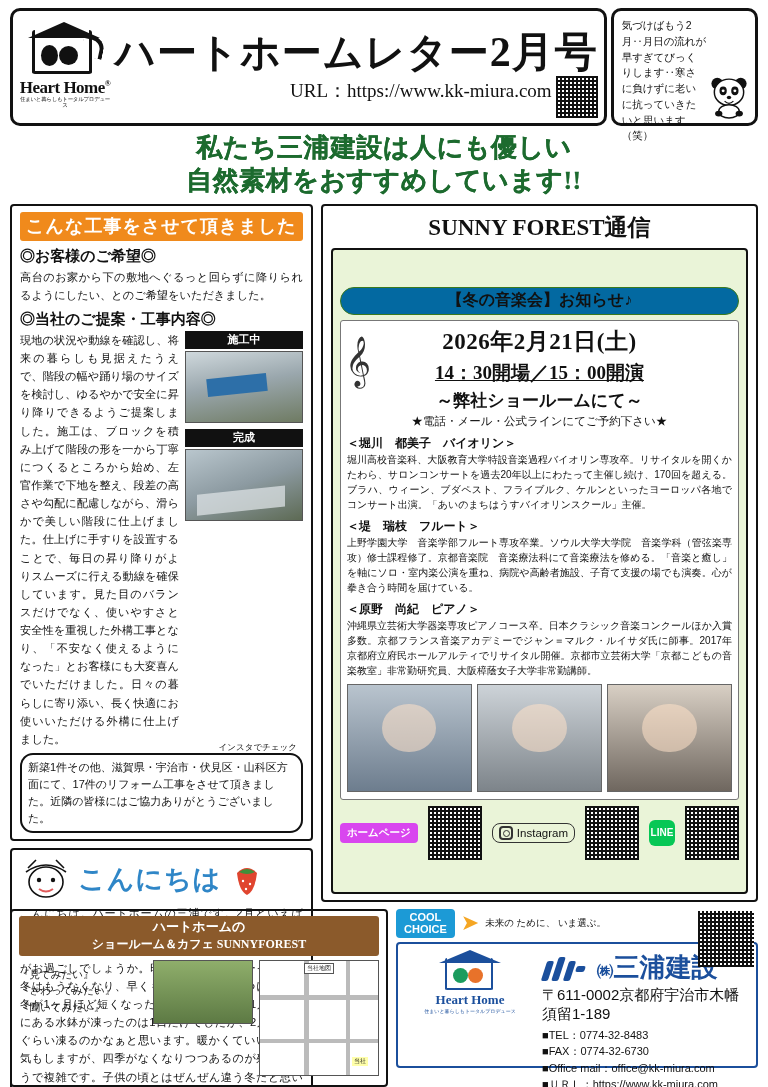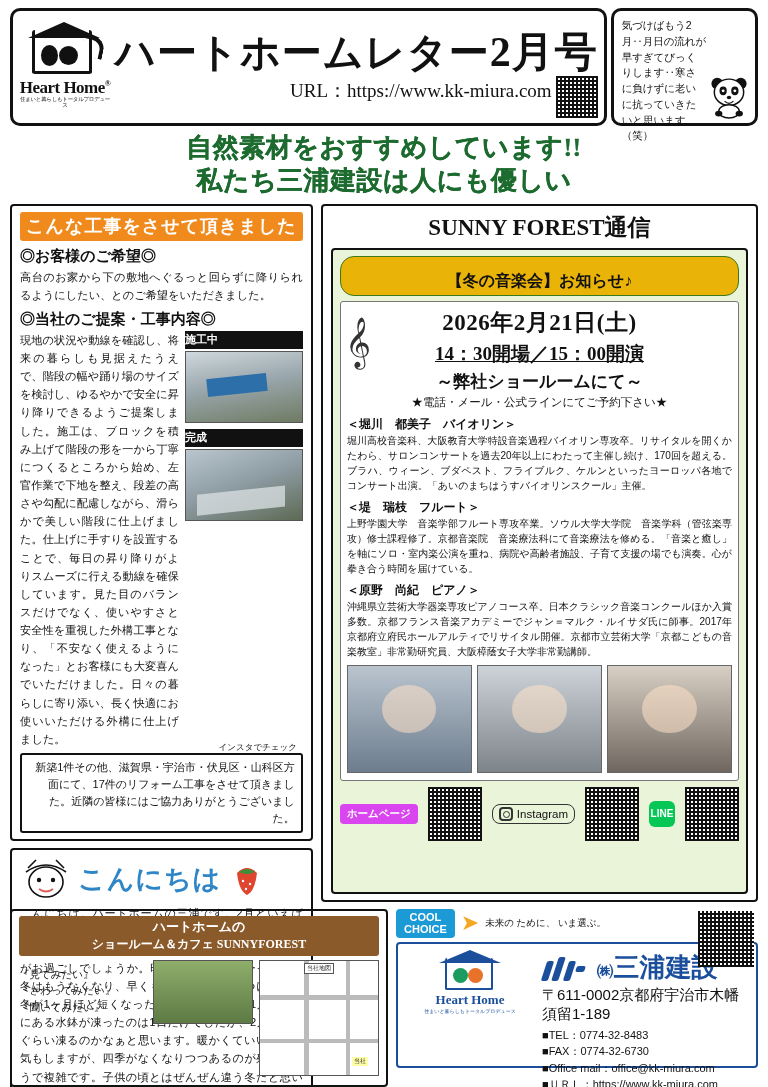--- a/index.html
+++ b/index.html
@@ -159,21 +159,21 @@
   .body-text {
     font-size: 11.2px;
     line-height: 1.62;
     text-align: justify;
   }
   .two-col-flow { display: flex; gap: 6px; }
   .flow-text { flex: 1; }
   .photo-col { width: 118px; flex: none; }
   .photo-label {
     background: #111; color: #fff; font-size: 11px; font-weight: bold;
-    padding: 1px 0 2px; margin-bottom: 2px;
+    text-align: center; padding: 1px 0 2px; margin-bottom: 2px;
     font-family: "Liberation Serif", serif;
   }
   .photo {
     width: 100%; height: 72px; border: 1px solid #555; margin-bottom: 6px;
     background: linear-gradient(#9fb0c0, #6d7f8c);
     position: relative; overflow: hidden;
   }
   .photo.constructing {
     background:
       linear-gradient(170deg, #cfd8dc 0%, #9aa7ad 45%, #6f7b63 100%);
@@ -183,24 +183,23 @@
     background: #2d6fa8; transform: rotate(-6deg);
   }
   .photo.done {
     background: linear-gradient(160deg,#b9c6cd 0%, #8c9aa1 50%, #5d6a54 100%);
   }
   .photo.done::after{
     content:""; position:absolute; left:10%; bottom:12%; width:76%; height:30%;
     background: rgba(220,225,228,.75); transform: skewY(-6deg);
   }
   .note-box {
-    border: 2px solid #111; border-radius: 3px;
+    border: 2px solid #111; border-radius: 13px;
     font-size: 11px; line-height: 1.55; padding: 4px 6px; margin-top: 5px;
     position: relative;
-    text-align: right;
   }
   .insta-tag {
     position: absolute; right: 4px; top: -14px;
     font-size: 8.5px; color: #111;
   }
 
   
   .hello-head { display:flex; align-items:center; gap:6px; margin-bottom: 2px;}
   .hello-title {
     font-family: "Liberation Serif", serif;
@@ -218,28 +217,29 @@
   }
   .green-panel {
     background: #eaf4d8;
     border: 2px solid #111;
     border-radius: 4px;
     padding: 6px 7px;
     flex: 1;
     display: flex; flex-direction: column;
   }
   .concert-band {
-    background: #eab308;
+    background: #0369a1;
     border: 1.5px solid #3b7a1e;
     border-radius: 14px;
     text-align: center;
     font-family: "Liberation Serif", serif;
     font-weight: bold; font-size: 16px;
-    padding: 14px 0 3px;
+    padding: 2px 0 3px;
     margin-bottom: 5px;
+    margin-top: 31px;
   }
   .concert-card {
     background: #fff; border: 1px solid #777; border-radius: 3px;
     padding: 5px 6px 7px; position: relative;
   }
   .c-date {
     text-align: center; font-family: "Liberation Serif", serif;
     font-weight: bold; font-size: 23px; letter-spacing: 0.5px;
   }
   .c-time {
@@ -417,22 +417,22 @@
         <ellipse cx="30" cy="33" rx="3" ry="2.4" fill="#111"></ellipse>
         <path d="M24 38 q6 6 12 0" stroke="#111" stroke-width="1.6" fill="none"></path>
         <ellipse cx="30" cy="52" rx="14" ry="9" fill="#fff" stroke="#111" stroke-width="2"></ellipse>
         <ellipse cx="16" cy="55" rx="5" ry="4" fill="#111"></ellipse>
         <ellipse cx="44" cy="55" rx="5" ry="4" fill="#111"></ellipse>
       </svg>
     </div>
   </div>
 
   <div class="slogan">
+    <div>私たち三浦建設は人にも優しい</div>
     <div>自然素材をおすすめしています!!</div>
-    <div>私たち三浦建設は人にも優しい</div>
   </div>
 
   <div class="columns">
 
     <div class="col-left">
 
       <div class="panel" style="flex:1 1 auto;">
         <div class="orange-band">こんな工事をさせて頂きました</div>
 
         <div class="sec-head">◎お客様のご希望◎</div>

